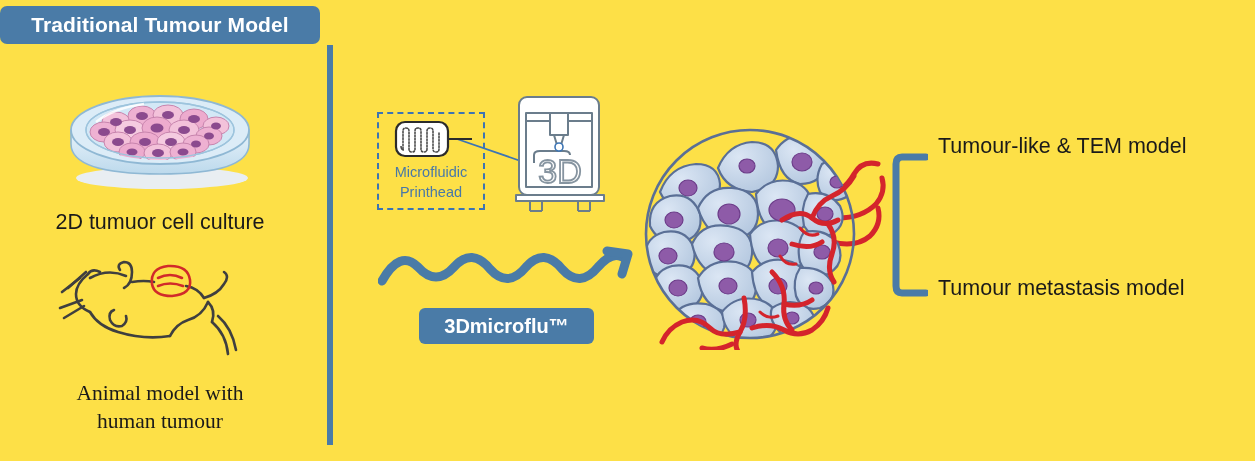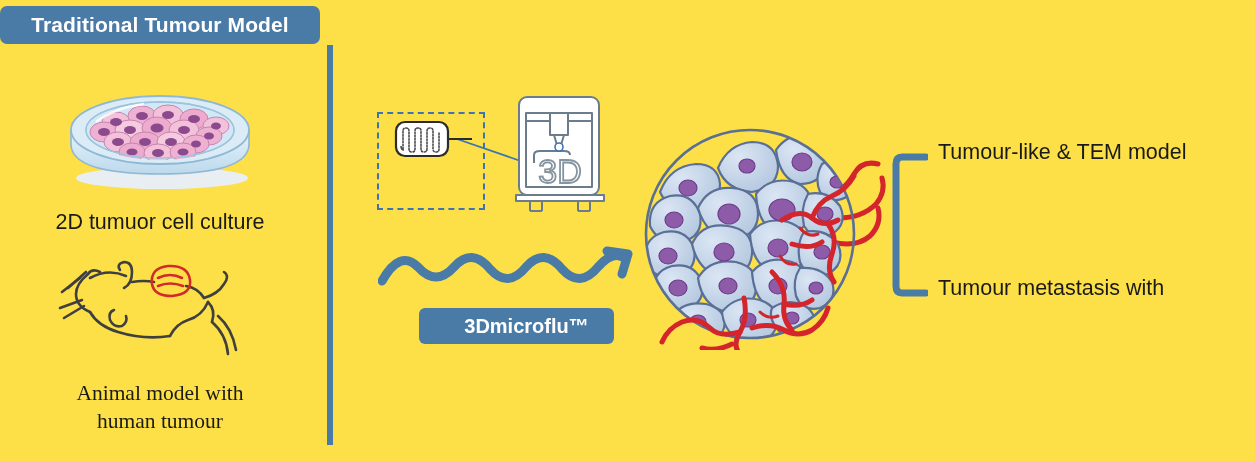--- a/index.html
+++ b/index.html
@@ -70,21 +70,21 @@
     font-family: Liberation Serif, serif;
   }
 
   
   .right-label {
     position: absolute;
     color: #1a1a1a;
     font-size: 21.5px;
     white-space: nowrap;
   }
-  .rl-1 { left: 938px; top: 140px; }
+  .rl-1 { left: 938px; top: 134px; }
   .rl-2 { left: 938px; top: 276px; }
 
   
   .bracket {
     position: absolute;
     left: 892px;
     top: 152px;
     width: 36px;
     height: 146px;
   }
@@ -148,21 +148,20 @@
     position: absolute;
     left: 419px;
     top: 308px;
     width: 175px;
     height: 36px;
     background: #4a7ba7;
     border-radius: 6px;
     display: flex;
     align-items: center;
     justify-content: center;
-    padding-left: 20px;
   }
   .brand-pill span {
     color: #ffffff;
     font-size: 20px;
     font-weight: bold;
     white-space: nowrap;
   }
 
   
   .dish {
@@ -319,20 +318,22 @@
   <div class="mf-icon">
     <svg viewBox="0 0 86 44" width="86" height="44">
       <rect x="8" y="4" width="52" height="34" rx="9" ry="9" fill="#ffffff" stroke="#2b2b2b" stroke-width="2.2"></rect>
       <g fill="none" stroke="#4a4a4a" stroke-width="1.6" stroke-dasharray="1.6 1.6" stroke-linecap="round">
         <path d="M15,31 L15,13 Q15,10 18,10 Q21,10 21,13 L21,31 Q21,34 24,34 Q27,34 27,31 L27,13 Q27,10 30,10 Q33,10 33,13 L33,31 Q33,34 36,34 Q39,34 39,31 L39,13 Q39,10 42,10 Q45,10 45,13 L45,31 Q45,34 48,34 Q51,34 51,31 L51,15"></path>
       </g>
       <path d="M16,32 Q13,32 13,28" fill="none" stroke="#4a4a4a" stroke-width="1.6"></path>
       <path d="M60,21 L84,21" fill="none" stroke="#2b2b2b" stroke-width="2"></path>
     </svg>
   </div>
+  <div class="mf-text">Microfluidic
+Printhead</div>
 
   <div class="printer">
     <svg viewBox="0 0 104 122" width="104" height="122">
       <g fill="none" stroke="#6b7d8c" stroke-width="2" stroke-linejoin="round">
 
         <rect x="11" y="6" width="80" height="98" rx="8" ry="8" fill="#ffffff"></rect>
 
         <rect x="18" y="22" width="66" height="74" fill="#ffffff"></rect>
 
         <path d="M18,22 L84,22"></path>
@@ -451,15 +452,15 @@
     </svg>
   </div>
 
   <div class="bracket">
     <svg viewBox="0 0 36 146" width="36" height="146">
       <path d="M34,5 L10,5 Q4,5 4,12 L4,134 Q4,141 10,141 L34,141" fill="none" stroke="#4a7ba7" stroke-width="7" stroke-linecap="round" stroke-linejoin="round"></path>
     </svg>
   </div>
 
   <div class="right-label rl-1">Tumour-like &amp; TEM model</div>
-  <div class="right-label rl-2">Tumour metastasis with</div>
+  <div class="right-label rl-2">Tumour metastasis model</div>
 
 </div>
 
 </body></html>

